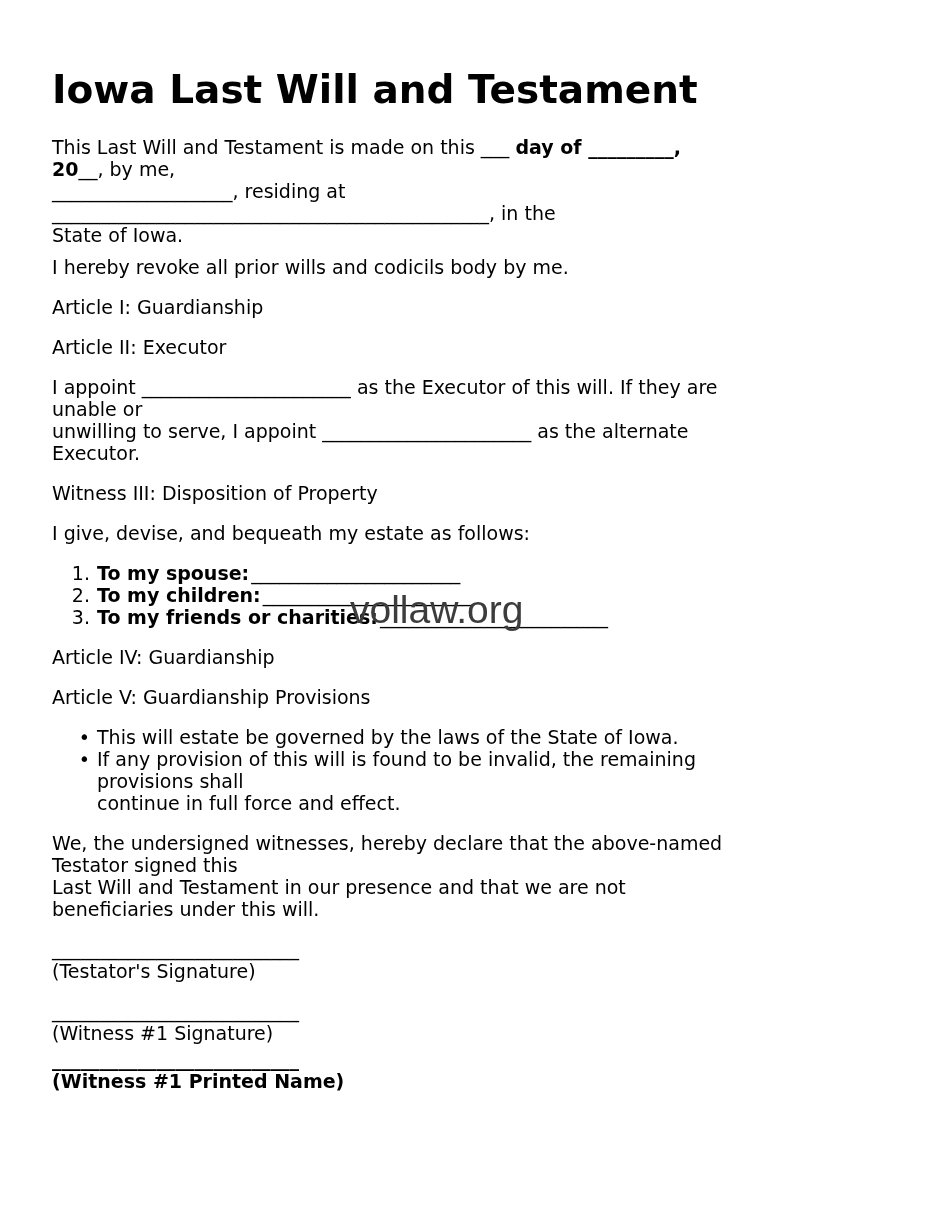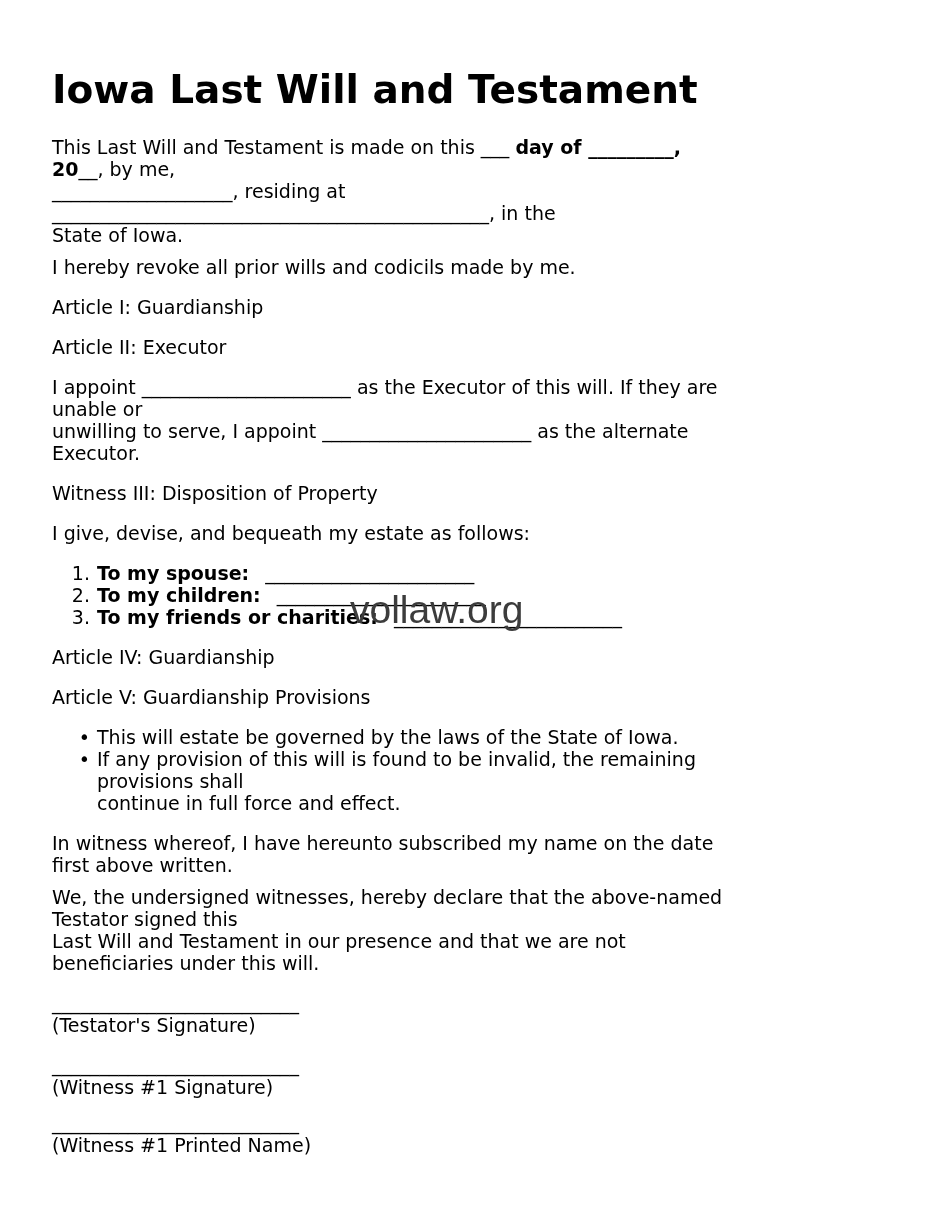--- a/index.html
+++ b/index.html
@@ -50,24 +50,24 @@
     flex: 0 0 45px;
     width: 45px;
     box-sizing: border-box;
     text-align: right;
     padding-right: 7px;
   }
   .row-text {
     flex: 1;
     white-space: pre-line;
   }
-  .blank-span { margin-left: 16px; text-align: right; }
+  .blank-span { margin-left: 2px; text-align: right; }
   .sig-block { margin: 18px 0; }
   .sig-block.no-bottom { margin-bottom: 4px; }
-  .sig-block.no-top { margin-top: 14px; }
+  .sig-block.no-top { margin-top: 4px; font-weight: bold; }
   .watermark {
     position: absolute;
     left: 350px;
     top: 590px;
     font-family: Liberation Sans, sans-serif;
     font-size: 39px;
     line-height: 1;
     color: #3c3c3c;
     white-space: nowrap;
     pointer-events: none;
@@ -78,21 +78,21 @@
 <body>
 
 <div class="page">
 
   <h1 class="doc-title">Iowa Last Will and Testament</h1>
 
   <p class="para"><span>This Last Will and Testament is made on this ___ </span><span class="bold">day of _________, 20</span><span>__, by me,
 ___________________, residing at ______________________________________________, in the
 State of Iowa.</span></p>
 
-  <p class="para">I hereby revoke all prior wills and codicils made by me.</p>
+  <p class="para">I hereby revoke all prior wills and codicils body by me.</p>
 
   <p class="heading">Article I: Guardianship</p>
 
 
   <p class="heading">Article II: Executor</p>
 
   <p class="para">I appoint ______________________ as the Executor of this will. If they are unable or
 unwilling to serve, I appoint ______________________ as the alternate Executor.</p>
 
   <p class="heading">Witness III: Disposition of Property</p>
@@ -124,21 +124,20 @@
       <span class="marker">•</span>
       <div class="row-text">This will estate be governed by the laws of the State of Iowa.</div>
     </div>
     <div class="row">
       <span class="marker">•</span>
       <div class="row-text">If any provision of this will is found to be invalid, the remaining provisions shall
 continue in full force and effect.</div>
     </div>
   </div>
 
-  <p class="para">In witness whereof, I have hereunto subscribed my name on the date first above written.</p>
 
   <p class="para">We, the undersigned witnesses, hereby declare that the above-named Testator signed this
 Last Will and Testament in our presence and that we are not beneficiaries under this will.</p>
 
   <p class="para sig-block"><span>__________________________</span><span>
 </span><span>(Testator's Signature)</span></p>
 
   <p class="para sig-block no-bottom"><span>__________________________</span><span>
 </span><span>(Witness #1 Signature)</span></p>
 

